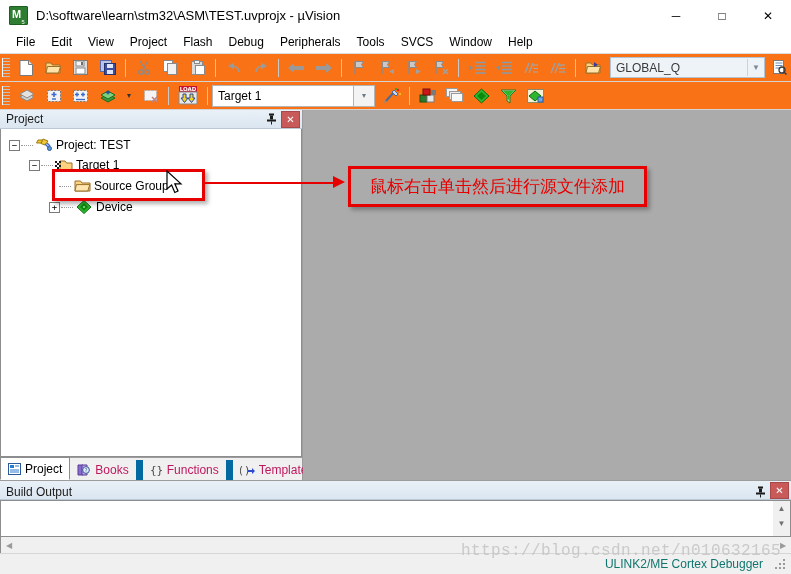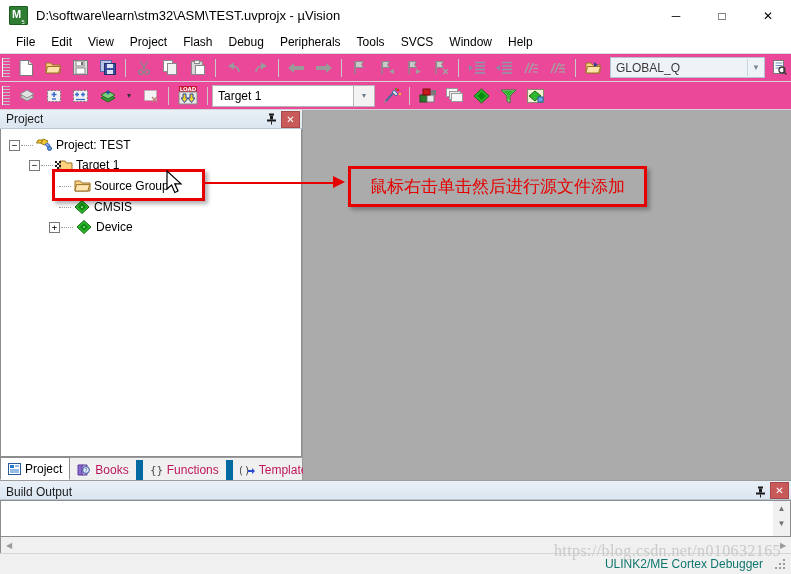--- a/index.html
+++ b/index.html
@@ -21,21 +21,21 @@
   .winbtns{display:flex;height:31px;flex:0 0 auto;}
   .winbtn{width:46px;height:31px;display:flex;align-items:center;justify-content:center;font-size:12px;color:#000;}
   .gl{display:block;line-height:1;}
 
   
   .menubar{height:22px;background:#ffffff;display:flex;align-items:center;padding-left:8px;flex:0 0 auto;
            border-bottom:1px solid #dcdcdc;}
   .menu-item{padding:2px 8px;font-size:12px;color:#000;line-height:16px;}
 
   
-  .toolbar{height:27px;background:#ec4899;display:flex;align-items:center;flex:0 0 auto;
+  .toolbar{height:27px;background:#f97316;display:flex;align-items:center;flex:0 0 auto;
            border-bottom:1px solid #d4d4d4;position:relative;}
   .grip{width:7px;height:19px;margin:0 3px 0 2px;
         background:repeating-linear-gradient(to bottom,#c2c2c2 0 1px,transparent 1px 3px);
         border-left:1px solid #fdfdfd;flex:0 0 auto;}
   .tb{width:23px;height:22px;margin:0 1px;display:flex;align-items:center;justify-content:center;flex:0 0 auto;
       position:relative;border:1px solid transparent;border-radius:2px;}
   .tb svg{display:block;}
   .sep{width:1px;height:18px;background:#c9c9c9;margin:0 4px;flex:0 0 auto;}
   .combo{height:19px;background:#eef3f7;border:1px solid #b4c3d1;display:flex;align-items:center;
          font-size:12px;color:#3a3a3a;padding-left:5px;flex:0 0 auto;}
@@ -115,21 +115,21 @@
   .anno-text{font-size:17px;color:#e60000;font-family:"DejaVu Sans","Liberation Sans",sans-serif;
              letter-spacing:0px;white-space:nowrap;}
   .anno-line{position:absolute;left:203px;top:182px;width:135px;height:2px;background:#e60000;}
   .anno-arrow{position:absolute;left:333px;top:176px;width:0;height:0;
               border-top:6px solid transparent;border-bottom:6px solid transparent;border-left:12px solid #e60000;}
   .src-hl{position:absolute;left:52px;top:169px;width:147px;height:26px;border:3px solid #e60000;
           box-shadow:3px 3px 4px rgba(0,0,0,.3);pointer-events:none;}
   .cursor{position:absolute;left:166px;top:170px;pointer-events:none;}
 
   .watermark{position:absolute;right:10px;bottom:14px;font-size:16px;color:rgba(195,195,195,.85);
-             white-space:nowrap;letter-spacing:.4px;font-family:Liberation Serif, serif;}
+             white-space:nowrap;letter-spacing:.4px;font-family:Liberation Mono, monospace;}
 </style>
 </head>
 <body>
 
 <div class="app">
 
   <div class="titlebar">
     <div class="title-icon"></div>
     <div class="title-text">D:\software\learn\stm32\ASM\TEST.uvprojx - µVision</div>
     <div class="winbtns">
@@ -513,32 +513,20 @@
             <span class="dots"></span>
             <span class="nicon">
               <svg width="17" height="14" viewBox="0 0 17 14">
                   <path d="M1 2h5.5l1.5 2H16v8H1z" fill="#ffd27f" stroke="#9a7028"></path>
                   <path d="M2.4 5.6h13.4L13.8 12H1z" fill="#ffe6b0" stroke="#9a7028"></path>
                 </svg>
             </span>
             <span class="nlabel">Source Group 1</span>
           </div>
 
-          <div class="node" style="padding-left:48px;">
-            <span class="nolink"></span>
-            <span class="dots"></span>
-            <span class="nicon">
-              <svg width="16" height="14" viewBox="0 0 16 14">
-                  <polygon points="8,0.5 15,7 8,13.5 1,7" fill="#2fb62f" stroke="#0d6b0d"></polygon>
-                  <polygon points="8,3.2 12.2,7 8,10.8 3.8,7" fill="#0d8a0d"></polygon>
-                  <rect x="7.2" y="6.2" width="1.6" height="1.6" fill="#b6f0b6"></rect>
-                </svg>
-            </span>
-            <span class="nlabel">CMSIS</span>
-          </div>
 
           <div class="node" style="padding-left:48px;">
             <span class="exp">+</span>
             <span class="dots"></span>
             <span class="nicon">
               <svg width="16" height="14" viewBox="0 0 16 14">
                   <polygon points="8,0.5 15,7 8,13.5 1,7" fill="#2fb62f" stroke="#0d6b0d"></polygon>
                   <polygon points="8,3.2 12.2,7 8,10.8 3.8,7" fill="#0d8a0d"></polygon>
                   <rect x="7.2" y="6.2" width="1.6" height="1.6" fill="#b6f0b6"></rect>
                 </svg>

